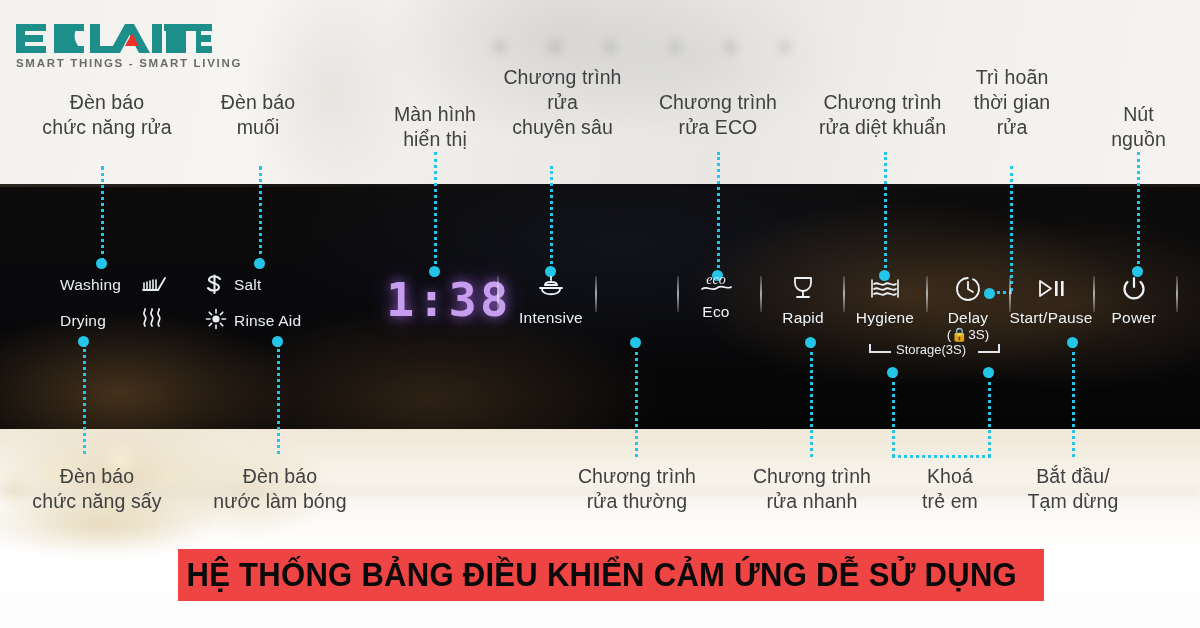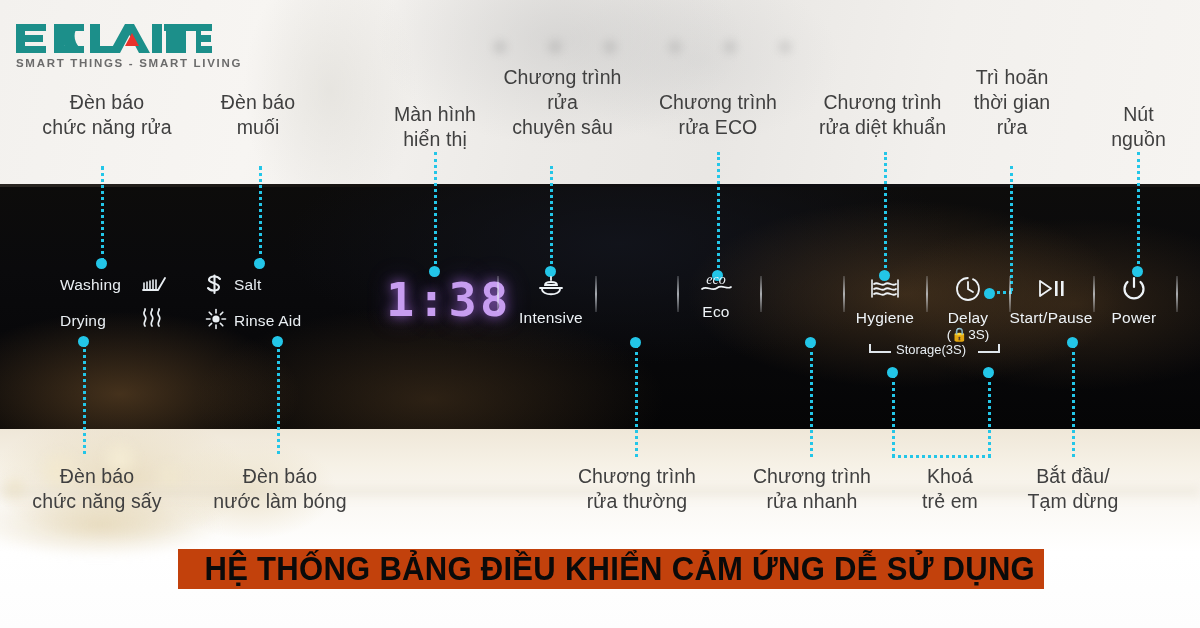--- a/index.html
+++ b/index.html
@@ -128,22 +128,22 @@
   .storage {
     position:absolute; color:#e6ecf1; font-size:13px; white-space:nowrap;
   }
   .storage-brk {
     position:absolute; border:2px solid #dfe6ec; border-top:none;
     height:9px;
   }
 
   
   .banner {
-    position:absolute; left:178px; top:549px; width:866px; height:40px;
-    background:#c2410c; display:flex; align-items:center; justify-content:flex-start;
+    position:absolute; left:178px; top:549px; width:866px; height:52px;
+    background:#ef4444; display:flex; align-items:center; justify-content:flex-end;
   }
   .banner-txt {
     font-family:"Liberation Sans Narrow","Liberation Sans", sans-serif;
     font-weight:700; font-size:33px; color:#0a0a0a; letter-spacing:.3px;
     transform:scaleX(.94); white-space:nowrap;
   }
 </style>
 </head>
 <body>
 
@@ -298,20 +298,30 @@
   <div class="btn" style="left:677px; top:268px; width:78px;">
     <div class="btn-ico">
       <svg width="38" height="26" viewBox="0 0 38 26">
         <text x="19" y="14" text-anchor="middle" font-family="Liberation Serif, serif" font-size="14" font-style="italic" fill="#eef3f7">eco</text>
         <path d="M5 19 C10 15 15 22 20 18 C25 14 30 20 34 17" stroke="#eef3f7" stroke-width="1.7" fill="none" stroke-linecap="round"></path>
       </svg>
     </div>
     <div class="btn-lbl">Eco</div>
   </div>
 
+  <div class="btn" style="left:762px; top:274px; width:82px;">
+    <div class="btn-ico">
+      <svg width="26" height="28" viewBox="0 0 26 28">
+        <path d="M5 3 h16 v5 a8 8 0 0 1 -16 0 Z" stroke="#eef3f7" stroke-width="1.8" fill="none" stroke-linejoin="round"></path>
+        <path d="M13 16 V22" stroke="#eef3f7" stroke-width="1.8" stroke-linecap="round"></path>
+        <path d="M7 22 h12" stroke="#eef3f7" stroke-width="1.8" stroke-linecap="round"></path>
+      </svg>
+    </div>
+    <div class="btn-lbl">Rapid</div>
+  </div>
 
   <div class="btn" style="left:843px; top:274px; width:84px;">
     <div class="btn-ico">
       <svg width="32" height="24" viewBox="0 0 32 24">
         <path d="M5 7 C9 4 12 10 16 7 C20 4 23 10 27 7" stroke="#eef3f7" stroke-width="1.8" fill="none" stroke-linecap="round"></path>
         <path d="M5 12 C9 9 12 15 16 12 C20 9 23 15 27 12" stroke="#eef3f7" stroke-width="1.8" fill="none" stroke-linecap="round"></path>
         <path d="M5 17 C9 14 12 20 16 17 C20 14 23 20 27 17" stroke="#eef3f7" stroke-width="1.8" fill="none" stroke-linecap="round"></path>
         <path d="M3 3 V20 M29 3 V20" stroke="#eef3f7" stroke-width="1.6" stroke-linecap="round"></path>
       </svg>
     </div>

